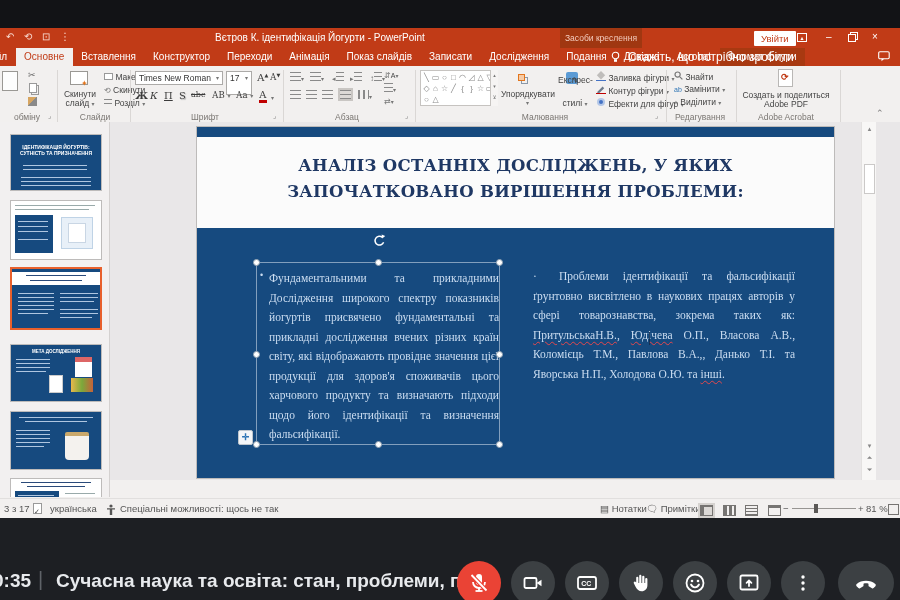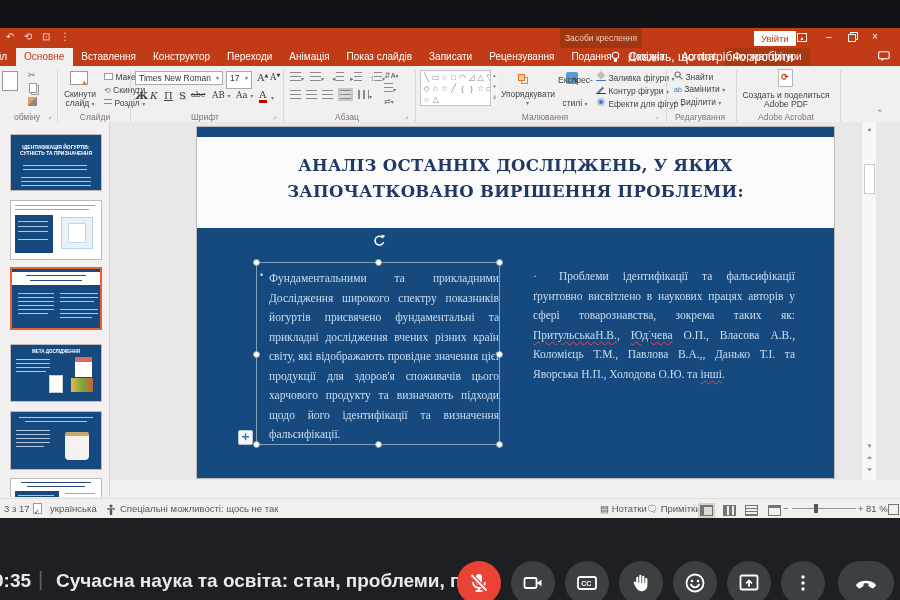--- a/index.html
+++ b/index.html
@@ -110,38 +110,39 @@
 <div id="app">
   <div id="top-strip"></div>
 
   <div id="ppt">
 
     <div id="titlebar">
       <span class="qat" style="left:6px">↶</span>
       <span class="qat" style="left:24px">⟲</span>
       <span class="qat" style="left:42px">⊡</span>
       <span class="qat" style="left:60px">⋮</span>
+      <div id="pp-title">Вєтров К. ідентифікація Йогурти - PowerPoint</div>
       <div id="context-tools">Засоби креслення</div>
       <div id="signin-btn">Увійти</div>
       <span class="wbtn" id="ribbon-display-icon" style="left:797px">▴</span>
       <span class="wbtn" style="left:826px">–</span>
       <span class="wbtn" id="restore-icon" style="left:848px"></span>
       <span class="wbtn" style="left:872px">×</span>
     </div>
 
     <div id="tabstrip">
         <div class="tab">Файл</div>
         <div class="tab active">Основне</div>
         <div class="tab">Вставлення</div>
         <div class="tab">Конструктор</div>
         <div class="tab">Переходи</div>
         <div class="tab">Анімація</div>
         <div class="tab">Показ слайдів</div>
         <div class="tab">Записати</div>
-        <div class="tab">Рецензування</div>
+        <div class="tab">Дослідження</div>
         <div class="tab">Подання</div>
         <div class="tab">Довідка</div>
         <div class="tab">Acrobat</div>
         <div class="tab contextual">Формат фігури</div>
       </div>
     <svg id="bulb-icon" width="11" height="12" viewBox="0 0 11 12">
         <circle cx="5.5" cy="4.5" r="3.2" fill="none" stroke="#fff" stroke-width="1.1"></circle>
         <rect x="4" y="8.2" width="3" height="2.6" fill="#fff"></rect>
       </svg>
     <div id="tellme">Скажіть, що потрібно зробити</div>
@@ -166,21 +167,21 @@
         <div class="rtxt" style="position:absolute;left:60px;top:23px;width:40px;text-align:center">Скинути</div>
         <div class="rtxt" style="position:absolute;left:60px;top:32px;width:40px;text-align:center"><span>слайд</span> <span class="dd">▾</span></div>
       </div>
       <div class="minirow" style="left:104px;top:6px"><span class="pagei" style="width:9px;height:7px"></span> <span class="rtxt">Макет</span> <span class="dd">▾</span></div>
       <div class="minirow" style="left:104px;top:19px"><span style="font-size:8px;color:#777">⟲</span> <span class="rtxt">Скинути</span></div>
       <div class="minirow" style="left:104px;top:32px"><span class="lines-icon" style="width:8px;height:7px"></span> <span class="rtxt">Розділ</span> <span class="dd">▾</span></div>
       <div class="glabel" style="left:70px;width:50px">Слайди</div>
       <div class="gsep" style="left:130px"></div>
 
       <div class="combo" style="left:135px;top:5px;width:88px;height:14px"><span>Times New Roman</span> <span class="dd" style="float:right">▾</span></div>
-      <div class="combo" style="left:226px;top:5px;width:26px;height:18px"><span>17</span> <span class="dd" style="float:right">▾</span></div>
+      <div class="combo" style="left:226px;top:5px;width:26px;height:24px"><span>17</span> <span class="dd" style="float:right">▾</span></div>
       <span class="fbtn" style="left:257px;top:6px"><span>А</span><span style="font-size:5px;vertical-align:top">▲</span></span>
       <span class="fbtn" style="left:270px;top:6px;font-size:8.5px"><span>А</span><span style="font-size:5px;vertical-align:top">▼</span></span>
       <span class="fbtn" style="left:135px;top:24px;font-weight:bold">Ж</span>
       <span class="fbtn" style="left:150px;top:24px;font-style:italic">К</span>
       <span class="fbtn" style="left:164px;top:24px;text-decoration:underline">П</span>
       <span class="fbtn" style="left:179px;top:24px;text-shadow:1px 1px 1px #aaa">S</span>
       <span class="fbtn" style="left:191px;top:24px;font-size:8px;text-decoration:line-through">abc</span>
       <span class="fbtn" style="left:212px;top:24px;font-size:8.5px"><span>АВ</span> <span class="dd">▾</span></span>
       <span class="fbtn" style="left:236px;top:24px;font-size:8.5px"><span>Аа</span> <span class="dd">▾</span></span>
       <span class="fbtn" style="left:259px;top:23px;border-bottom:3px solid #C00000">А</span>

